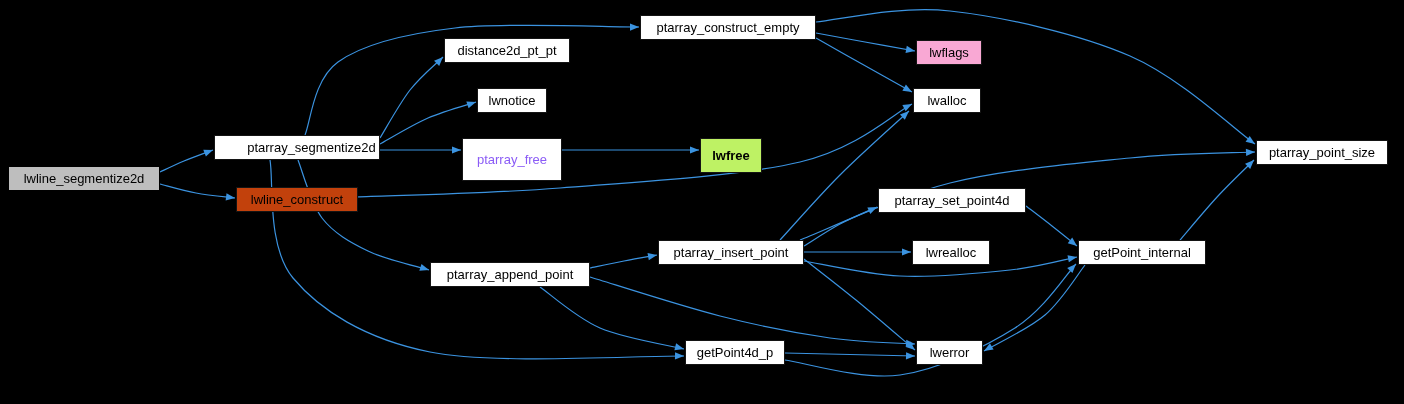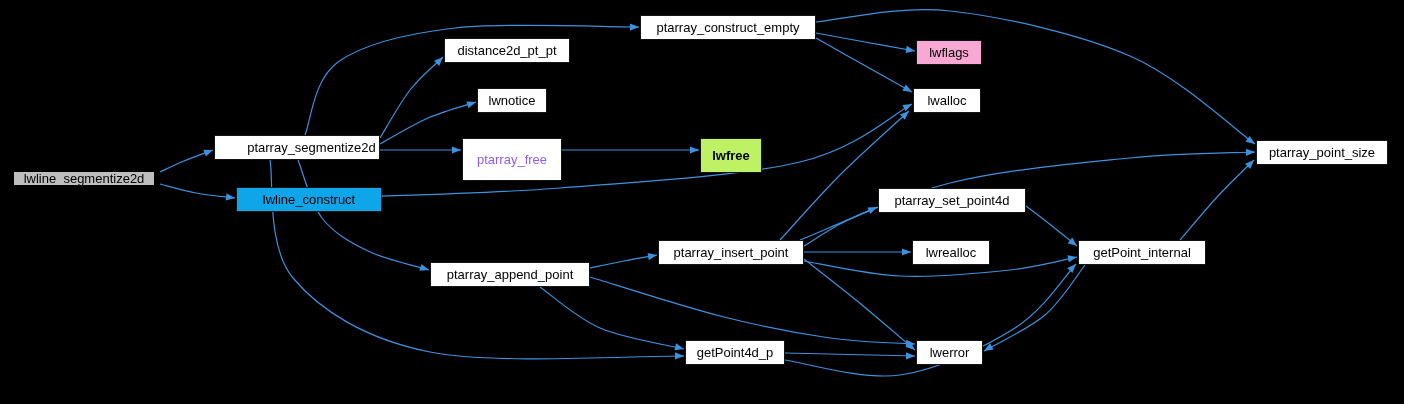--- a/index.html
+++ b/index.html
@@ -30,21 +30,21 @@
     font-size: 13px;
     line-height: 1;
     white-space: nowrap;
     background: #fff;
     color: #000;
     border: 1px solid #141414;
     cursor: pointer;
   }
   .node.highlight {
     background: #BEBEBE;
-    border: 6px solid #8b5cf6;
+    border: 1px solid #8b5cf6;
   }
 </style>
 </head>
 <body>
 
 <div class="canvas" style="background: rgb(0, 0, 0);">
   <svg class="edges" xmlns="http://www.w3.org/2000/svg">
     <defs>
       <marker id="arrow" markerUnits="userSpaceOnUse" markerWidth="12" markerHeight="10" refX="10" refY="5" orient="auto">
         <path id="arrowhead-shape" d="M1,1.4 L10,5 L1,8.6 Z" fill="#3B93E0"></path>
@@ -74,21 +74,21 @@
       <path d="M800,240 C825,230.5 895,196.66666666666666 950,183 C1005,169.33333333333334 1079.1666666666667,163.16666666666666 1130,158 C1180.8333333333333,152.83333333333334 1234.1666666666667,153 1255,152" fill="none" stroke="#3B93E0" stroke-width="1.2" marker-end="url(#arrow)"></path>
       <path d="M1026,206 C1030.3333333333333,209.33333333333334 1043.5,219.33333333333334 1052,226 C1060.5,232.66666666666666 1072.8333333333333,242.66666666666666 1077,246" fill="none" stroke="#3B93E0" stroke-width="1.2" marker-end="url(#arrow)"></path>
       <path d="M785,353 L915,356" fill="none" stroke="#3B93E0" stroke-width="1.2" marker-end="url(#arrow)"></path>
       <path d="M1085,265 C1078.3333333333333,273.3333333333333 1061.8333333333333,300.6666666666667 1045,315 C1028.1666666666667,329.3333333333333 994.1666666666666,345 984,351" fill="none" stroke="#3B93E0" stroke-width="1.2" marker-end="url(#arrow)"></path>
       <path d="M785,360 C804.1666666666666,362.5 861.6666666666666,380.3333333333333 900,375 C938.3333333333334,369.6666666666667 985.6666666666666,346.5 1015,328 C1044.3333333333333,309.5 1065.8333333333333,274.6666666666667 1076,264" fill="none" stroke="#3B93E0" stroke-width="1.2" marker-end="url(#arrow)"></path>
       <path d="M1180,240 C1186.3333333333333,232.66666666666666 1205.6666666666667,209.33333333333334 1218,196 C1230.3333333333333,182.66666666666666 1248,166 1254,160" fill="none" stroke="#3B93E0" stroke-width="1.2" marker-end="url(#arrow)"></path>
     </svg>
 
 <div class="node highlight" style="left: 8px; top: 166px; width: 152px; height: 25px; background: rgb(190, 190, 190); border-color: rgb(0, 0, 0); color: rgb(0, 0, 0);">lwline_segmentize2d</div>
     <div class="node" style="left: 214px; top: 135px; width: 166px; height: 25px; background: rgb(255, 255, 255); border-color: rgb(20, 20, 20); color: rgb(0, 0, 0); padding-left: 29px;">ptarray_segmentize2d</div>
-    <div class="node" style="left: 236px; top: 187px; width: 146px; height: 25px; background: #0ea5e9; border-color: rgb(20, 20, 20); color: rgb(0, 0, 0);">lwline_construct</div>
+    <div class="node" style="left: 236px; top: 187px; width: 122px; height: 25px; background: #c2410c; border-color: rgb(20, 20, 20); color: rgb(0, 0, 0);">lwline_construct</div>
     <div class="node" style="left: 444px; top: 38px; width: 126px; height: 25px; background: rgb(255, 255, 255); border-color: rgb(20, 20, 20); color: rgb(0, 0, 0);">distance2d_pt_pt</div>
     <div class="node" style="left: 477px; top: 88px; width: 70px; height: 25px; background: rgb(255, 255, 255); border-color: rgb(20, 20, 20); color: rgb(0, 0, 0);">lwnotice</div>
     <div class="node" style="left: 462px; top: 138px; width: 100px; height: 43px; background: rgb(255, 255, 255); border-color: rgb(20, 20, 20); color: #8b5cf6;">ptarray_free</div>
     <div class="node" style="left: 700px; top: 138px; width: 62px; height: 35px; background: #bef264; border-color: rgb(20, 20, 20); color: rgb(0, 0, 0); font-weight: bold;">lwfree</div>
     <div class="node" style="left: 640px; top: 15px; width: 176px; height: 25px; background: rgb(255, 255, 255); border-color: rgb(20, 20, 20); color: rgb(0, 0, 0);">ptarray_construct_empty</div>
     <div class="node" style="left: 916px; top: 40px; width: 66px; height: 25px; background: #f9a8d4; border-color: rgb(20, 20, 20); color: rgb(0, 0, 0);">lwflags</div>
     <div class="node" style="left: 913px; top: 88px; width: 68px; height: 25px; background: rgb(255, 255, 255); border-color: rgb(20, 20, 20); color: rgb(0, 0, 0);">lwalloc</div>
     <div class="node" style="left: 430px; top: 262px; width: 160px; height: 25px; background: rgb(255, 255, 255); border-color: rgb(20, 20, 20); color: rgb(0, 0, 0);">ptarray_append_point</div>
     <div class="node" style="left: 658px; top: 240px; width: 146px; height: 25px; background: rgb(255, 255, 255); border-color: rgb(20, 20, 20); color: rgb(0, 0, 0);">ptarray_insert_point</div>
     <div class="node" style="left: 878px; top: 188px; width: 148px; height: 25px; background: rgb(255, 255, 255); border-color: rgb(20, 20, 20); color: rgb(0, 0, 0);">ptarray_set_point4d</div>

